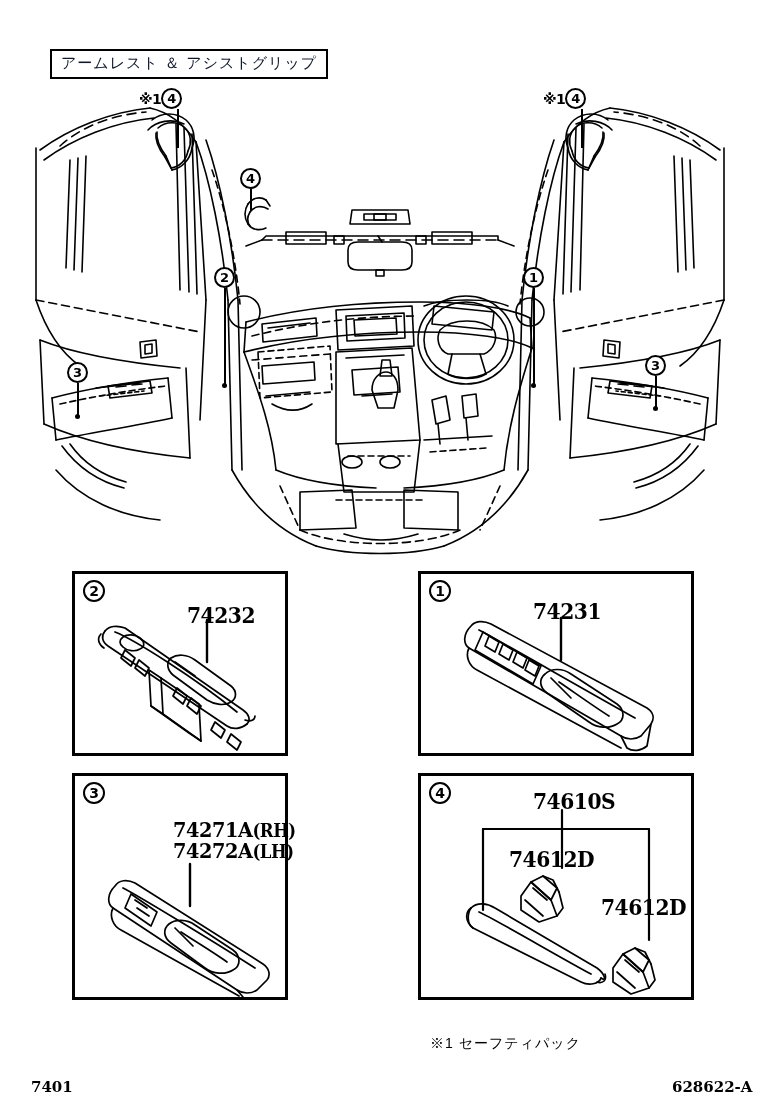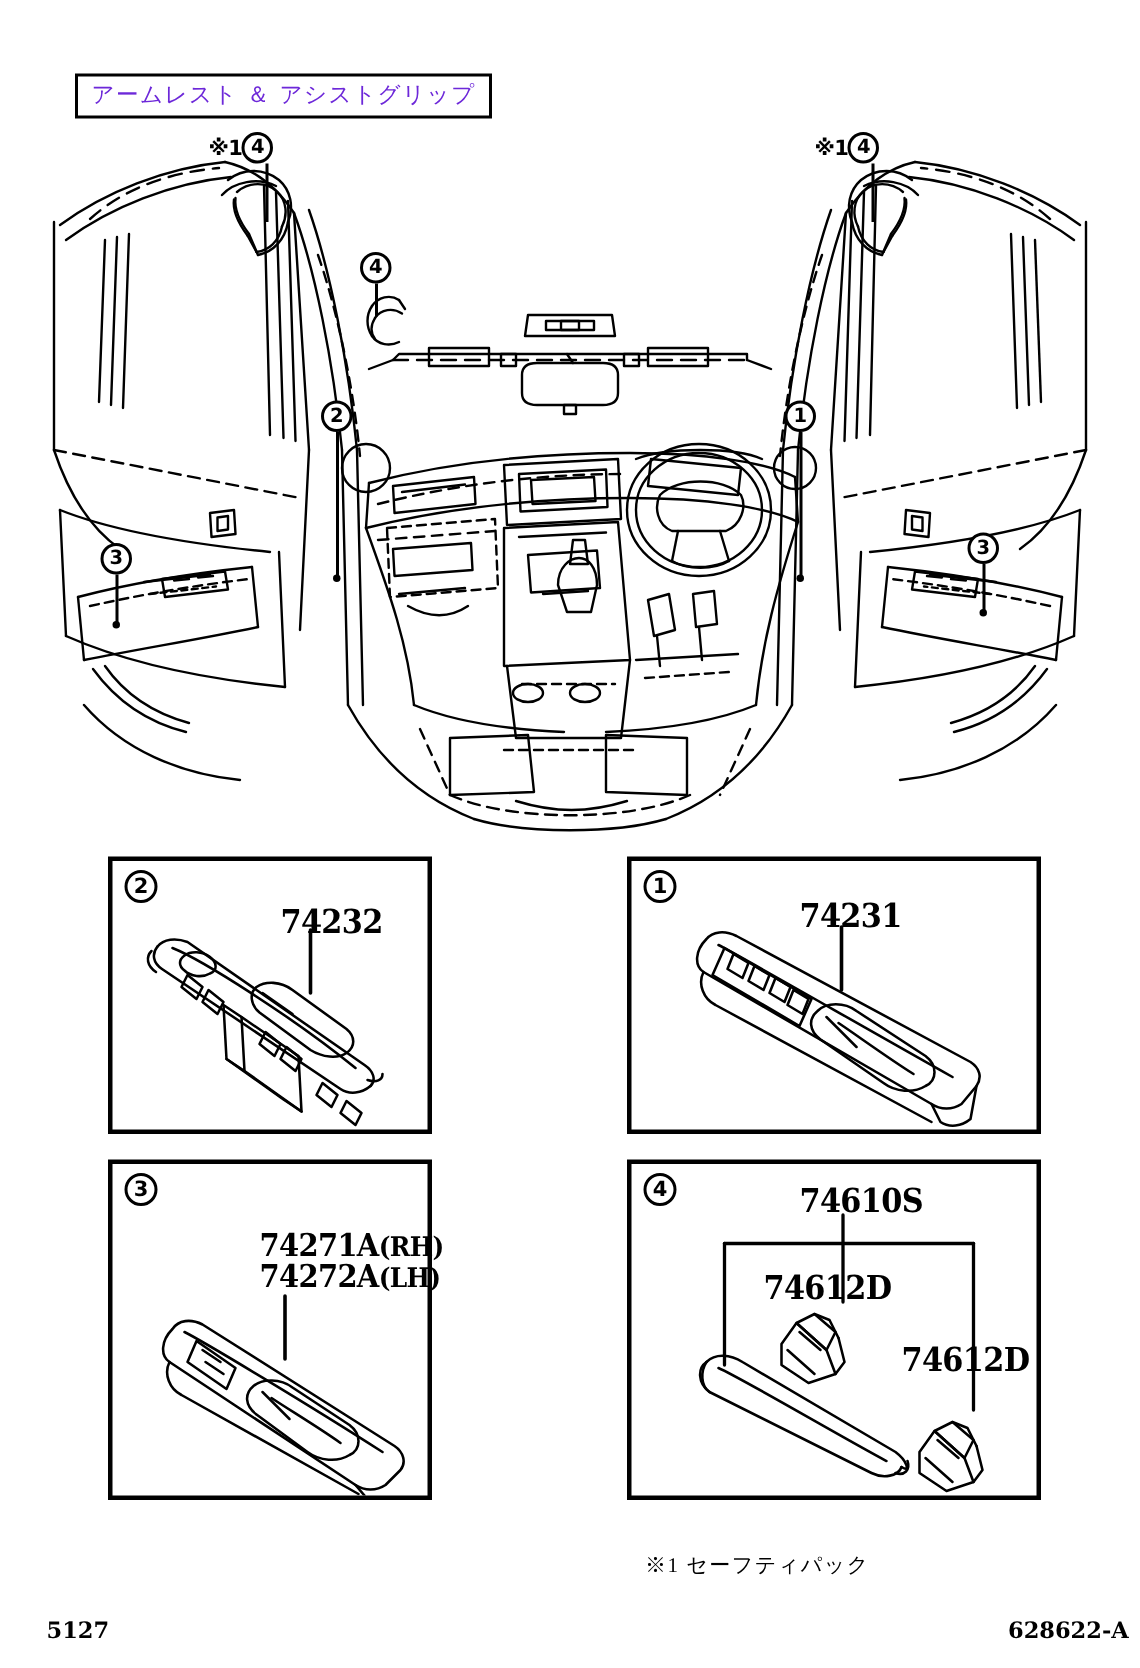--- a/index.html
+++ b/index.html
@@ -21,21 +21,21 @@
   .title-box {
     position: absolute;
     left: 50px;
     top: 49px;
     padding: 3px 9px 4px 9px;
     border: 2px solid #000;
     font-family: "DejaVu Sans", sans-serif;
     font-size: 15px;
     line-height: 19px;
     letter-spacing: 1px;
-    color: #6d28d9;
+    color: #0f172a;
     white-space: nowrap;
   }
   
   .callout {
     position: absolute;
     display: flex;
     align-items: center;
     font-family: "DejaVu Sans", sans-serif;
     color: #000;
     white-space: nowrap;
@@ -104,21 +104,21 @@
   }
   .pn.small {
     font-size: 21px;
   }
   .pn .suffix {
     font-size: 18px;
   }
   
   .footnote {
     position: absolute;
-    font-family: Liberation Serif, serif;
+    font-family: Liberation Sans, sans-serif;
     font-size: 14px;
     color: #000;
     letter-spacing: 1px;
     white-space: nowrap;
   }
   .corner {
     position: absolute;
     font-family: "DejaVu Serif", serif;
     font-weight: bold;
     font-size: 15px;
@@ -527,17 +527,17 @@
         <path d="M196 196 L 214 212"></path>
         <path d="M204 184 L 218 196"></path>
         <path d="M214 172 L 224 176 L 230 188 L 228 184"></path>
         <path d="M228 212 L 234 204 L 230 188"></path>
       </g>
     </svg>
   </div>
 
   <div class="footnote" style="left:430px; top:1035px;">※1 セーフティパック</div>
 
-  <div class="corner" style="left:31px; top:1078px;">5127</div>
+  <div class="corner" style="left:31px; top:1078px;">7401</div>
 
   <div class="corner" style="left:672px; top:1078px;">628622-A</div>
 
 </div>
 
 </body></html>

